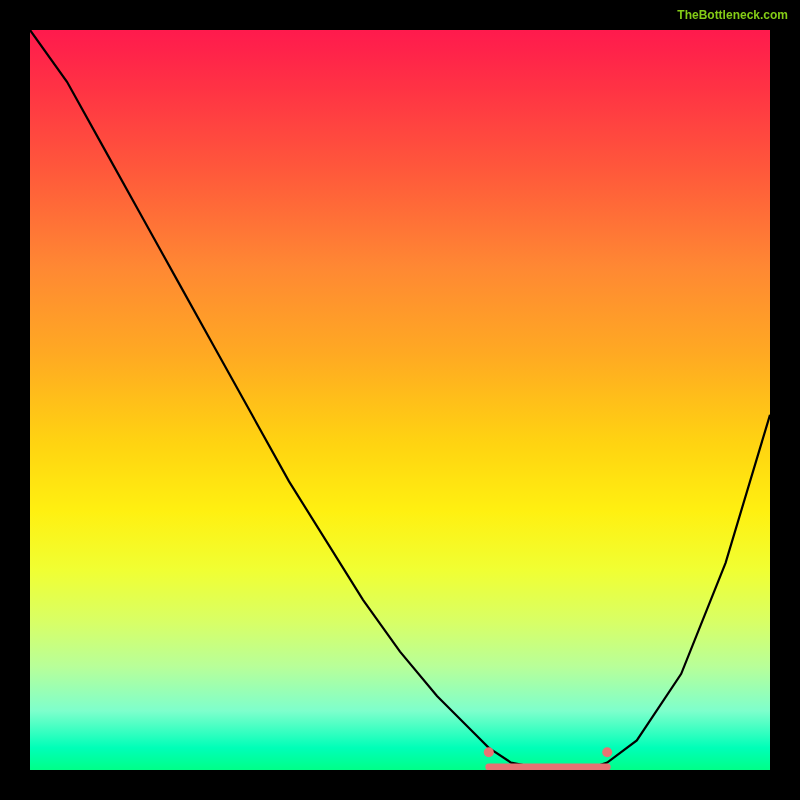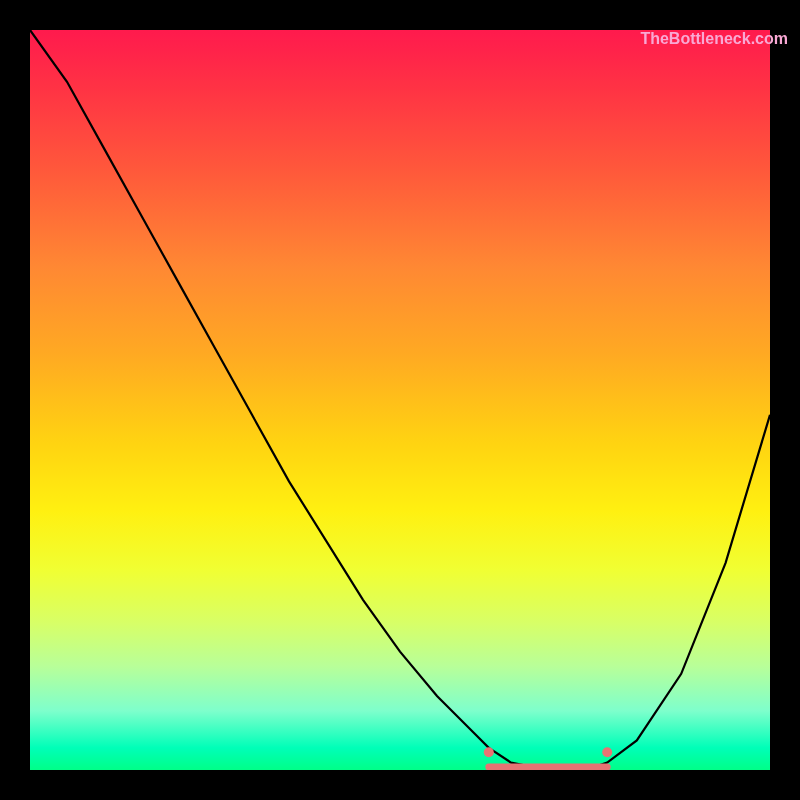--- a/index.html
+++ b/index.html
@@ -1,17 +1,17 @@
 <!DOCTYPE html>
 <html><head>
 <meta charset="utf-8">
 <style>
   * { margin: 0; padding: 0; box-sizing: border-box; }
   body { width: 800px; height: 800px; background: #000; position: relative; font-family: Arial, sans-serif; }
-  .watermark { position: absolute; top: 8px; right: 12px; color: #f9a8d4; font-size: 16px; font-weight: bold; z-index: 10; margin-top: 22px; }
+  .watermark { position: absolute; top: 8px; right: 12px; color: #84cc16; font-size: 12px; font-weight: bold; z-index: 10; }
   .plot-area { position: absolute; top: 30px; left: 30px; width: 740px; height: 740px; }
   .gradient-bg { position: absolute; top: 0; left: 0; width: 100%; height: 100%;
     background: linear-gradient(to bottom,
       #ff1a4d 0%,
       #ff3344 8%,
       #ff5c3a 20%,
       #ff8833 32%,
       #ffaa22 44%,
       #ffd411 56%,
       #fff011 65%,

